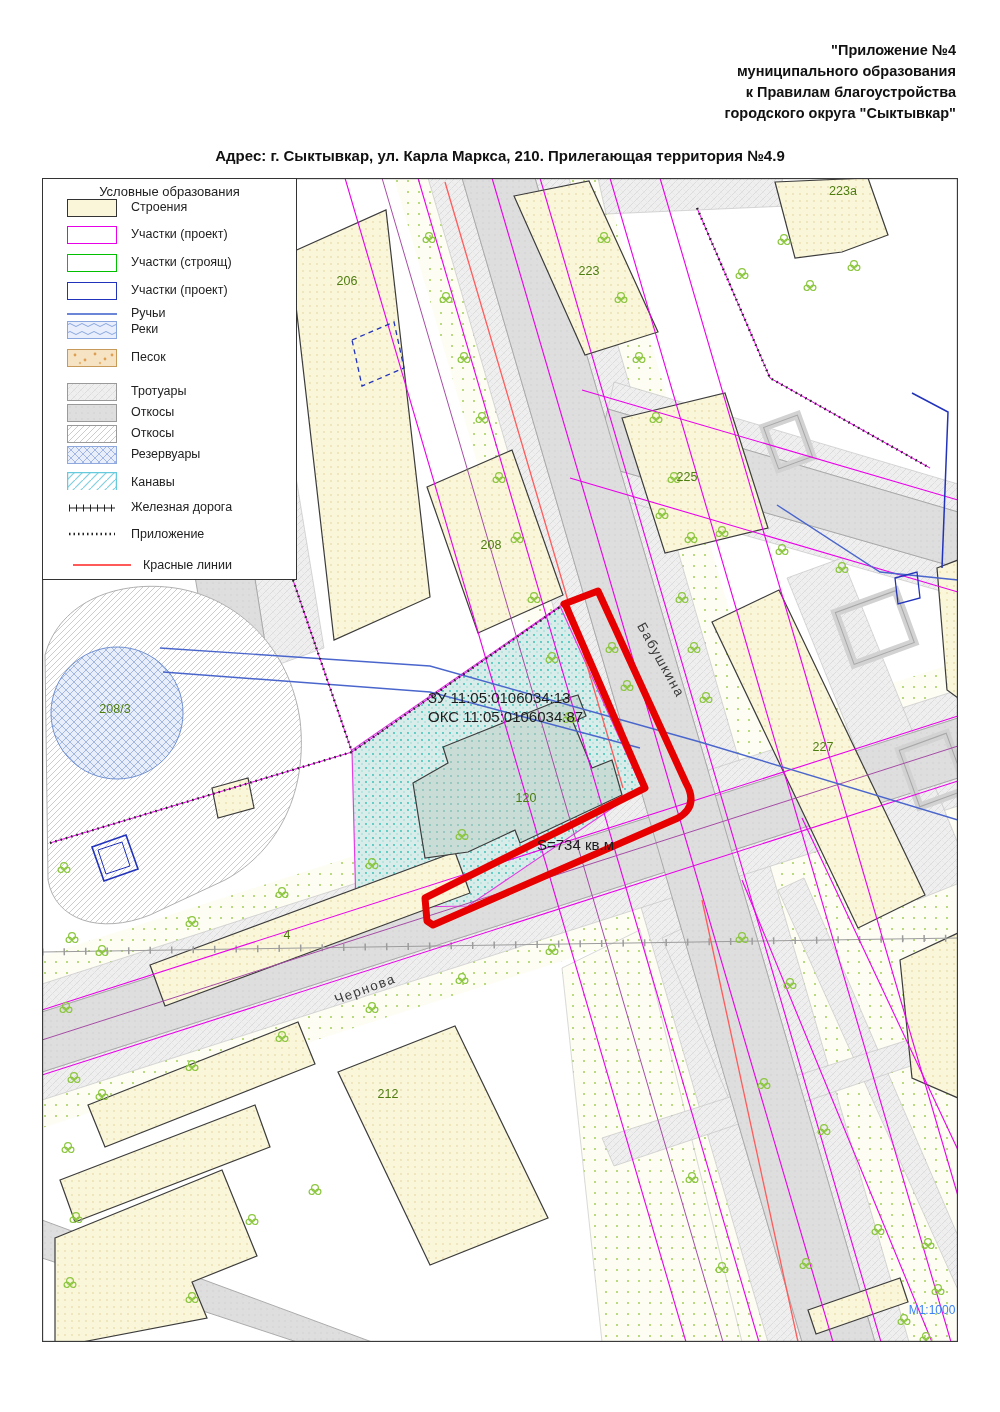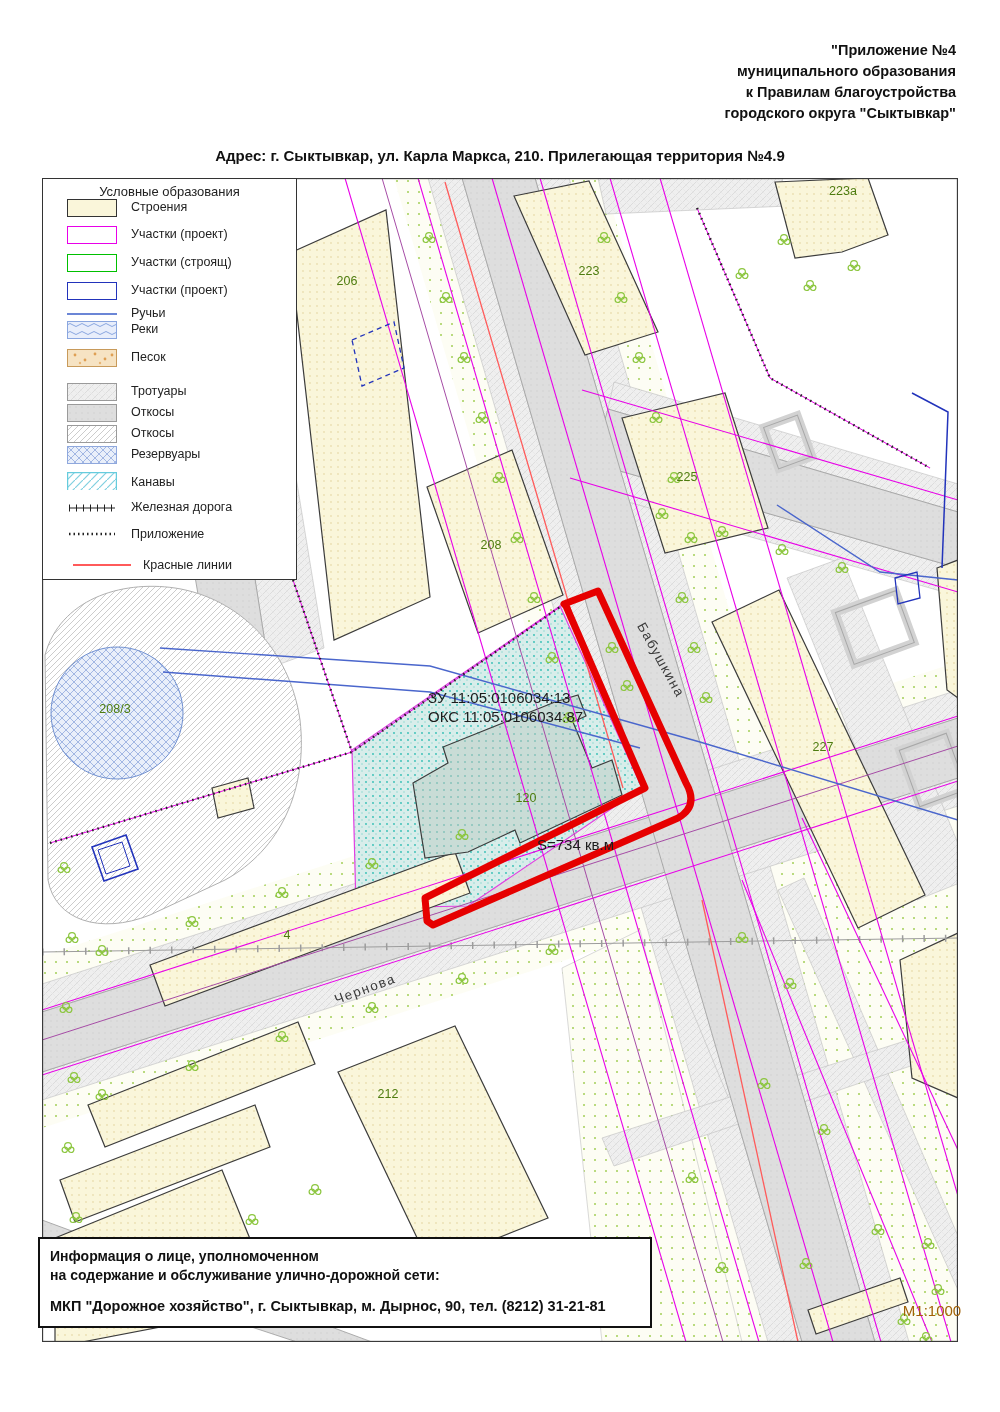--- a/index.html
+++ b/index.html
@@ -23,21 +23,21 @@
   #infobox{position:absolute;left:38px;top:1237px;width:590px;min-height:66px;
            background:#fff;border:2px solid #111;z-index:6;padding:8px 10px 10px 10px;
            font-weight:bold;font-size:14px;line-height:19px;color:#111;}
   #infobox .l3{margin-top:12px;font-size:14.5px;}
   
   .mlabel{position:absolute;z-index:4;color:#4d7c0f;font-size:12.5px;white-space:nowrap;
           transform:translate(-50%,-50%);}
   .street{letter-spacing:1.5px;color:#3a3a3a;font-size:13.5px;}
   #lbl-zu{position:absolute;z-index:4;color:#1c1c1c;font-size:15px;line-height:19px;white-space:nowrap;}
   #lbl-area{position:absolute;z-index:4;color:#1c1c1c;font-size:15px;white-space:nowrap;}
-  #lbl-scale{position:absolute;z-index:4;color:#a16207;font-size:15px;white-space:nowrap;transform:translate(-50%,-50%);}
+  #lbl-scale{position:absolute;z-index:4;color:#3b82f6;font-size:12px;white-space:nowrap;transform:translate(-50%,-50%);}
 </style>
 </head>
 <body>
 
 <div id="page">
 
   <div id="hdr">
     <div>"Приложение №4</div>
     <div>муниципального образования</div>
     <div>к Правилам благоустройства</div>
@@ -404,19 +404,14 @@
     <div>ЗУ 11:05:0106034:13</div>
     <div>ОКС 11:05:0106034:87</div>
   </div>
   <div id="lbl-area" style="left:537px;top:836px">S=734 кв.м</div>
 
   <div class="mlabel street" style="left:661px;top:660px;transform:translate(-50%,-50%) rotate(61deg)">Бабушкина</div>
   <div class="mlabel street" style="left:365px;top:989px;transform:translate(-50%,-50%) rotate(-20deg)">Чернова</div>
 
   <div id="lbl-scale" style="left:932px;top:1310px">М1:1000</div>
 
-  <div id="infobox">
-    <div>Информация о лице, уполномоченном</div>
-    <div>на содержание и обслуживание улично-дорожной сети:</div>
-    <div class="l3">МКП "Дорожное хозяйство", г. Сыктывкар, м. Дырнос, 90, тел. (8212) 31-21-81</div>
-  </div>
 
 </div>
 
 </body></html>

